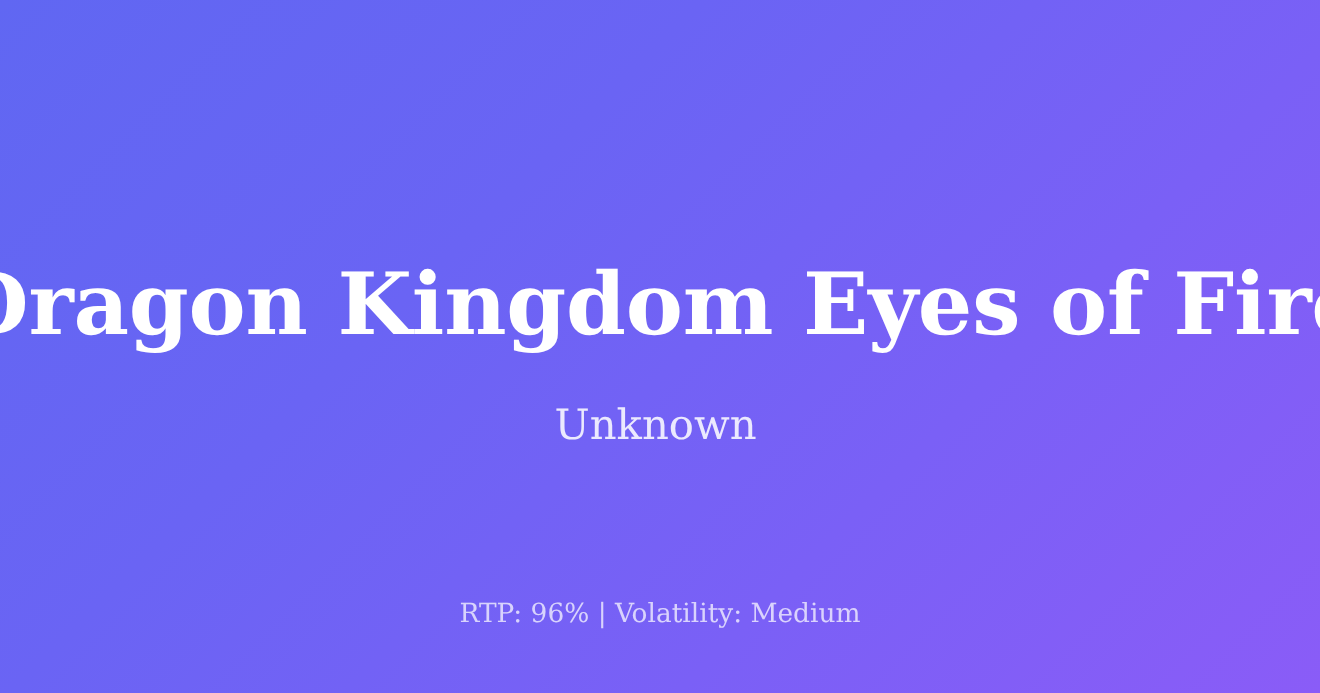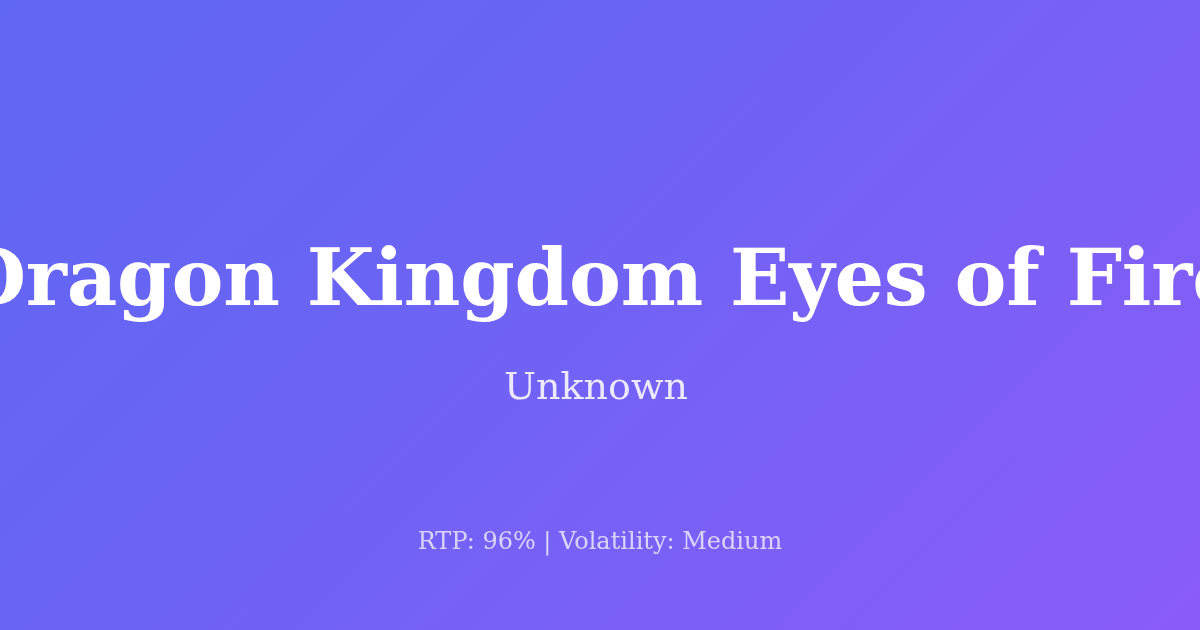--- a/index.html
+++ b/index.html
@@ -75,21 +75,21 @@
   
   .meta-wrap {
     position: absolute;
     top: 526px;
     left: 0;
     width: 1200px;
     text-align: center;
   }
 
   .card-meta {
-    margin: 0;
+    margin: 16px;
     font-family: "DejaVu Serif", "Liberation Serif", serif;
     font-size: 24px;
     font-weight: 400;
     line-height: 1.25;
     color: rgba(255, 255, 255, 0.72);
     white-space: nowrap;
     text-align: center;
   }
 </style>
 </head>

